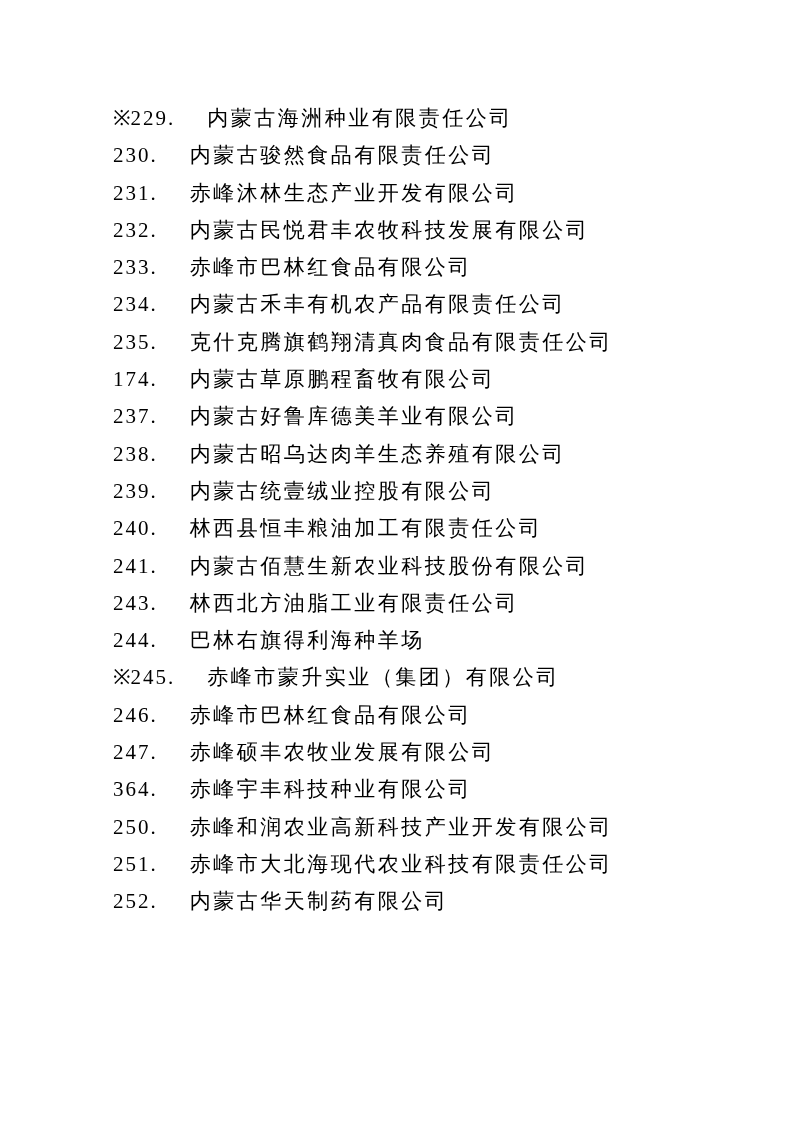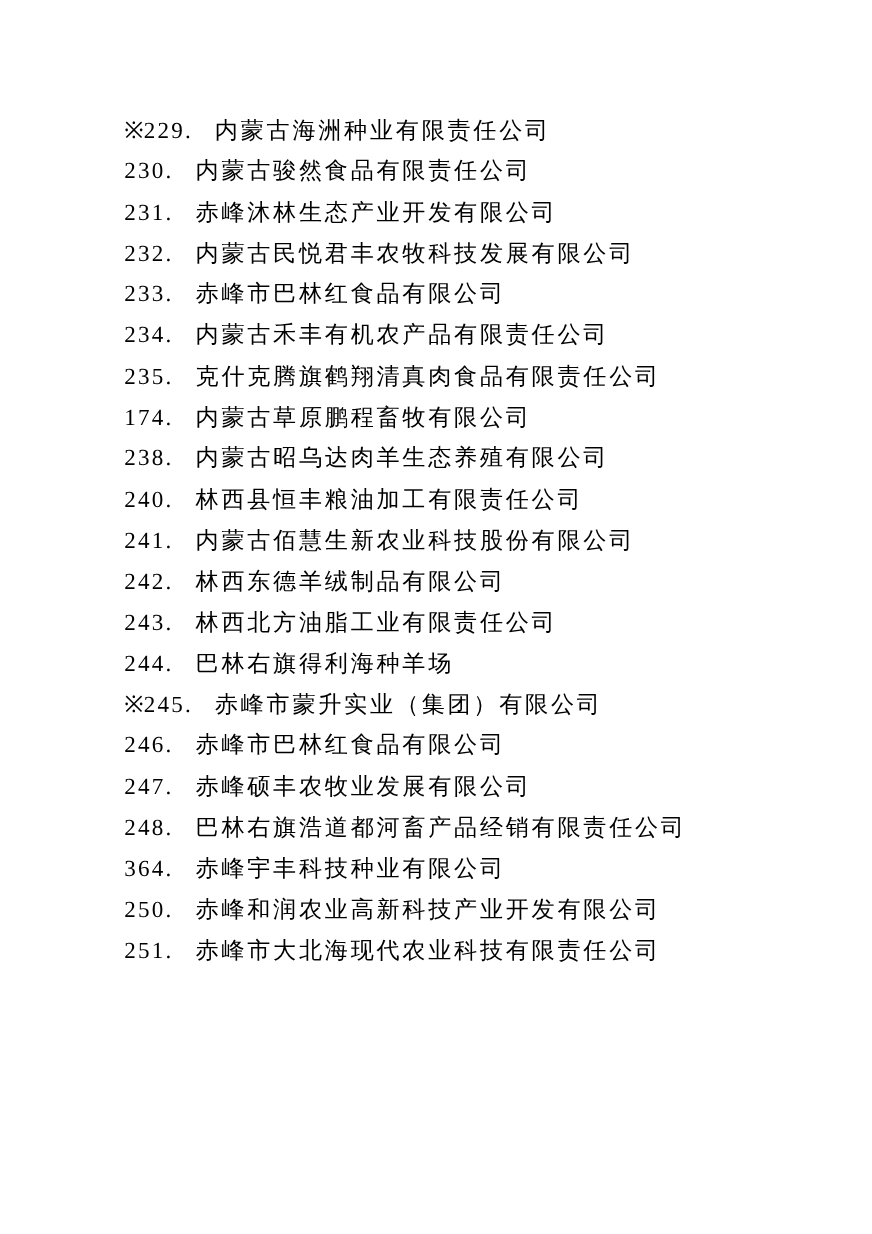--- a/index.html
+++ b/index.html
@@ -24,21 +24,21 @@
   }
   .list-row {
     height: 37.3px;
     line-height: 37.3px;
     font-size: 21px;
     white-space: nowrap;
   }
   .row-label {
     display: inline-block;
     letter-spacing: 2px;
-    margin-right: 20px;
+    margin-right: 32px;
   }
   .item-marker {
     letter-spacing: 0;
   }
   .company-name {
     letter-spacing: 2.5px;
     font-family: Liberation Mono, monospace;
   }
 </style>
 </head>
@@ -71,37 +71,40 @@
   </div>
 
   <div class="list-row">
     <span class="row-label"><span class="item-marker"></span><span class="item-number">235.</span></span><span class="company-name">克什克腾旗鹤翔清真肉食品有限责任公司</span>
   </div>
 
   <div class="list-row">
     <span class="row-label"><span class="item-marker"></span><span class="item-number">174.</span></span><span class="company-name">内蒙古草原鹏程畜牧有限公司</span>
   </div>
 
+  <div class="list-row">
+    <span class="row-label"><span class="item-marker"></span><span class="item-number">237.</span></span><span class="company-name">内蒙古好鲁库德美羊业有限公司</span>
+  </div>
 
   <div class="list-row">
     <span class="row-label"><span class="item-marker"></span><span class="item-number">238.</span></span><span class="company-name">内蒙古昭乌达肉羊生态养殖有限公司</span>
   </div>
 
+  <div class="list-row">
+    <span class="row-label"><span class="item-marker"></span><span class="item-number">239.</span></span><span class="company-name">内蒙古统壹绒业控股有限公司</span>
+  </div>
 
   <div class="list-row">
     <span class="row-label"><span class="item-marker"></span><span class="item-number">240.</span></span><span class="company-name">林西县恒丰粮油加工有限责任公司</span>
   </div>
 
   <div class="list-row">
     <span class="row-label"><span class="item-marker"></span><span class="item-number">241.</span></span><span class="company-name">内蒙古佰慧生新农业科技股份有限公司</span>
   </div>
 
-  <div class="list-row">
-    <span class="row-label"><span class="item-marker"></span><span class="item-number">242.</span></span><span class="company-name">林西东德羊绒制品有限公司</span>
-  </div>
 
   <div class="list-row">
     <span class="row-label"><span class="item-marker"></span><span class="item-number">243.</span></span><span class="company-name">林西北方油脂工业有限责任公司</span>
   </div>
 
   <div class="list-row">
     <span class="row-label"><span class="item-marker"></span><span class="item-number">244.</span></span><span class="company-name">巴林右旗得利海种羊场</span>
   </div>
 
   <div class="list-row">
@@ -109,30 +112,30 @@
   </div>
 
   <div class="list-row">
     <span class="row-label"><span class="item-marker"></span><span class="item-number">246.</span></span><span class="company-name">赤峰市巴林红食品有限公司</span>
   </div>
 
   <div class="list-row">
     <span class="row-label"><span class="item-marker"></span><span class="item-number">247.</span></span><span class="company-name">赤峰硕丰农牧业发展有限公司</span>
   </div>
 
-  <div class="list-row">
-    <span class="row-label"><span class="item-marker"></span><span class="item-number">248.</span></span><span class="company-name">巴林右旗浩道都河畜产品经销有限责任公司</span>
-  </div>
 
   <div class="list-row">
     <span class="row-label"><span class="item-marker"></span><span class="item-number">364.</span></span><span class="company-name">赤峰宇丰科技种业有限公司</span>
   </div>
 
   <div class="list-row">
     <span class="row-label"><span class="item-marker"></span><span class="item-number">250.</span></span><span class="company-name">赤峰和润农业高新科技产业开发有限公司</span>
   </div>
 
   <div class="list-row">
     <span class="row-label"><span class="item-marker"></span><span class="item-number">251.</span></span><span class="company-name">赤峰市大北海现代农业科技有限责任公司</span>
   </div>
 
+  <div class="list-row">
+    <span class="row-label"><span class="item-marker"></span><span class="item-number">252.</span></span><span class="company-name">内蒙古华天制药有限公司</span>
+  </div>
 </div>
 </div>
 
 </body></html>

